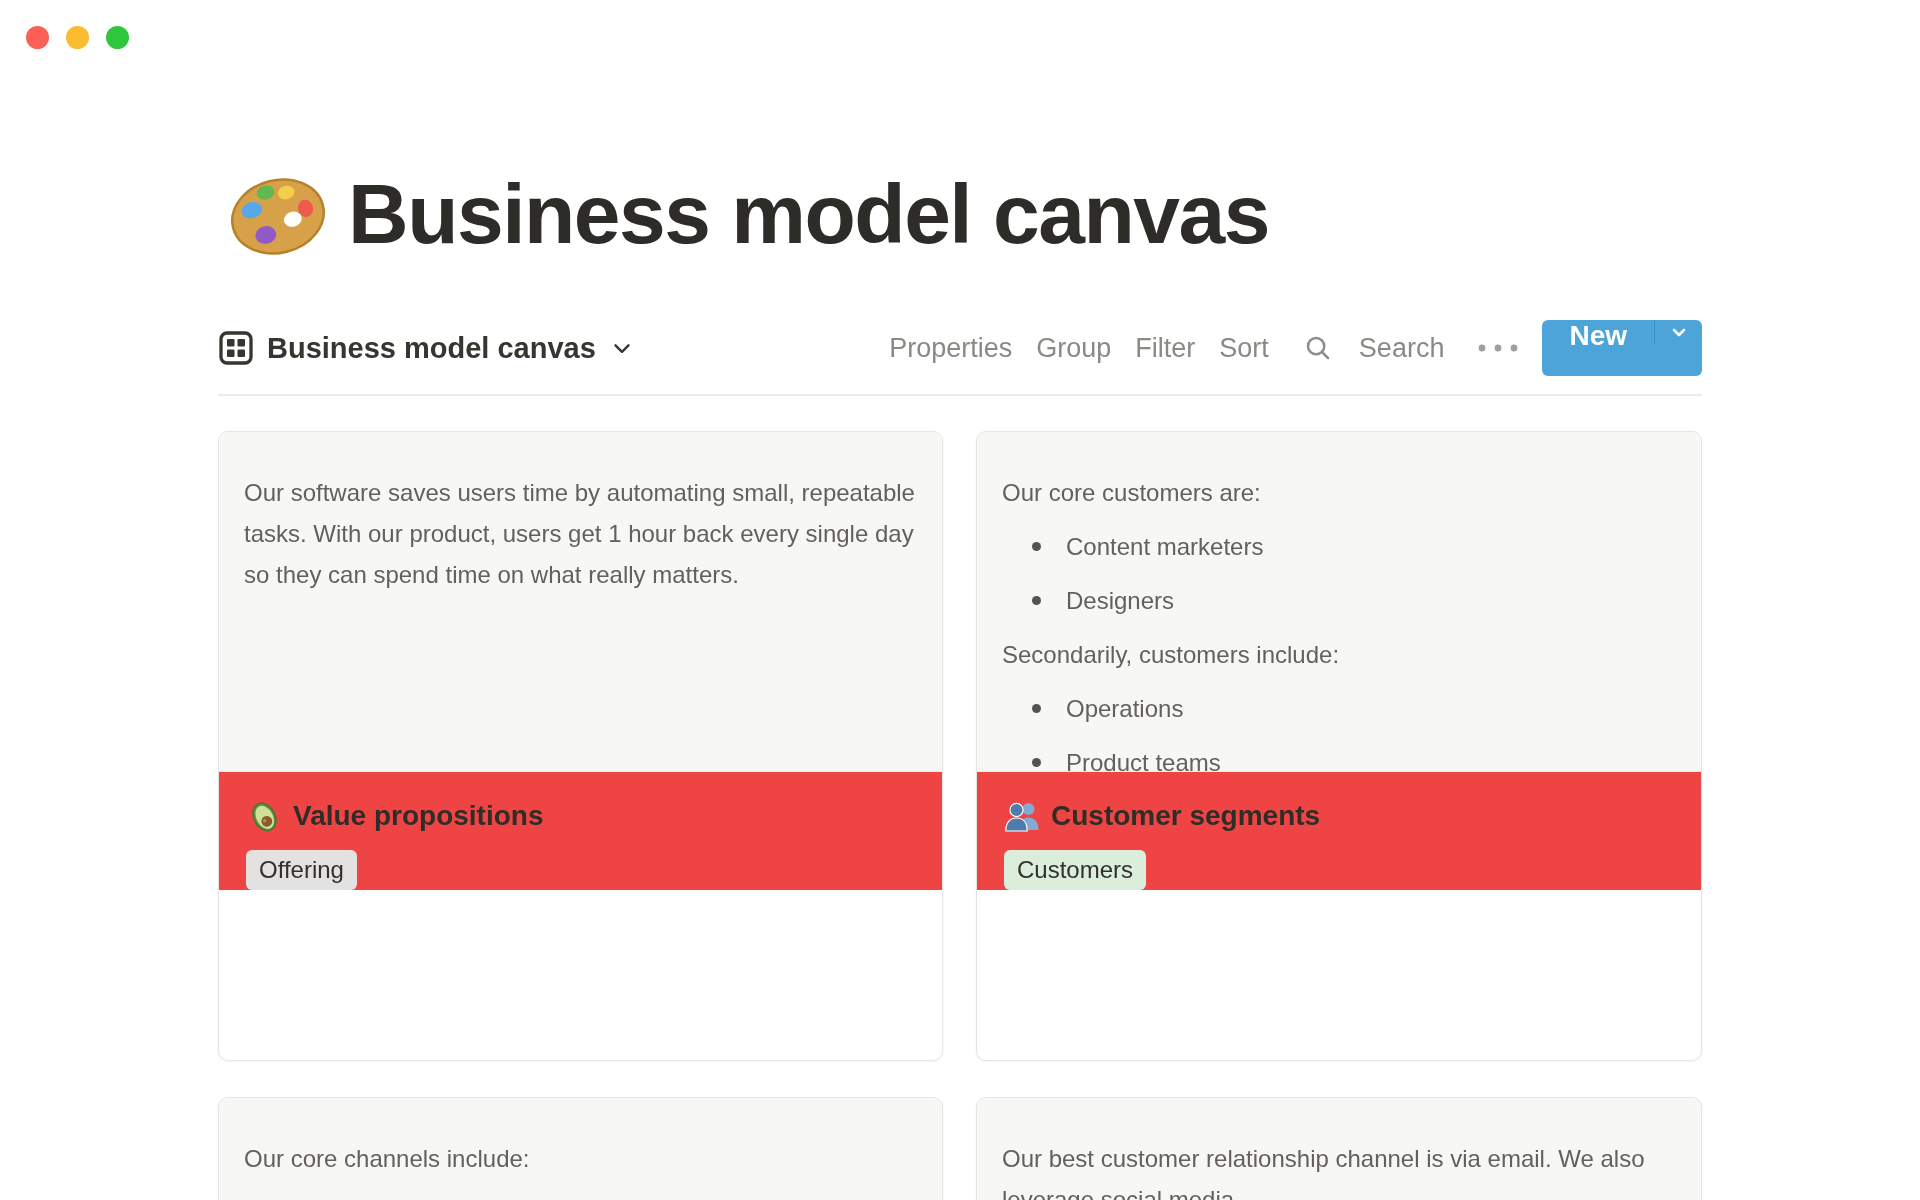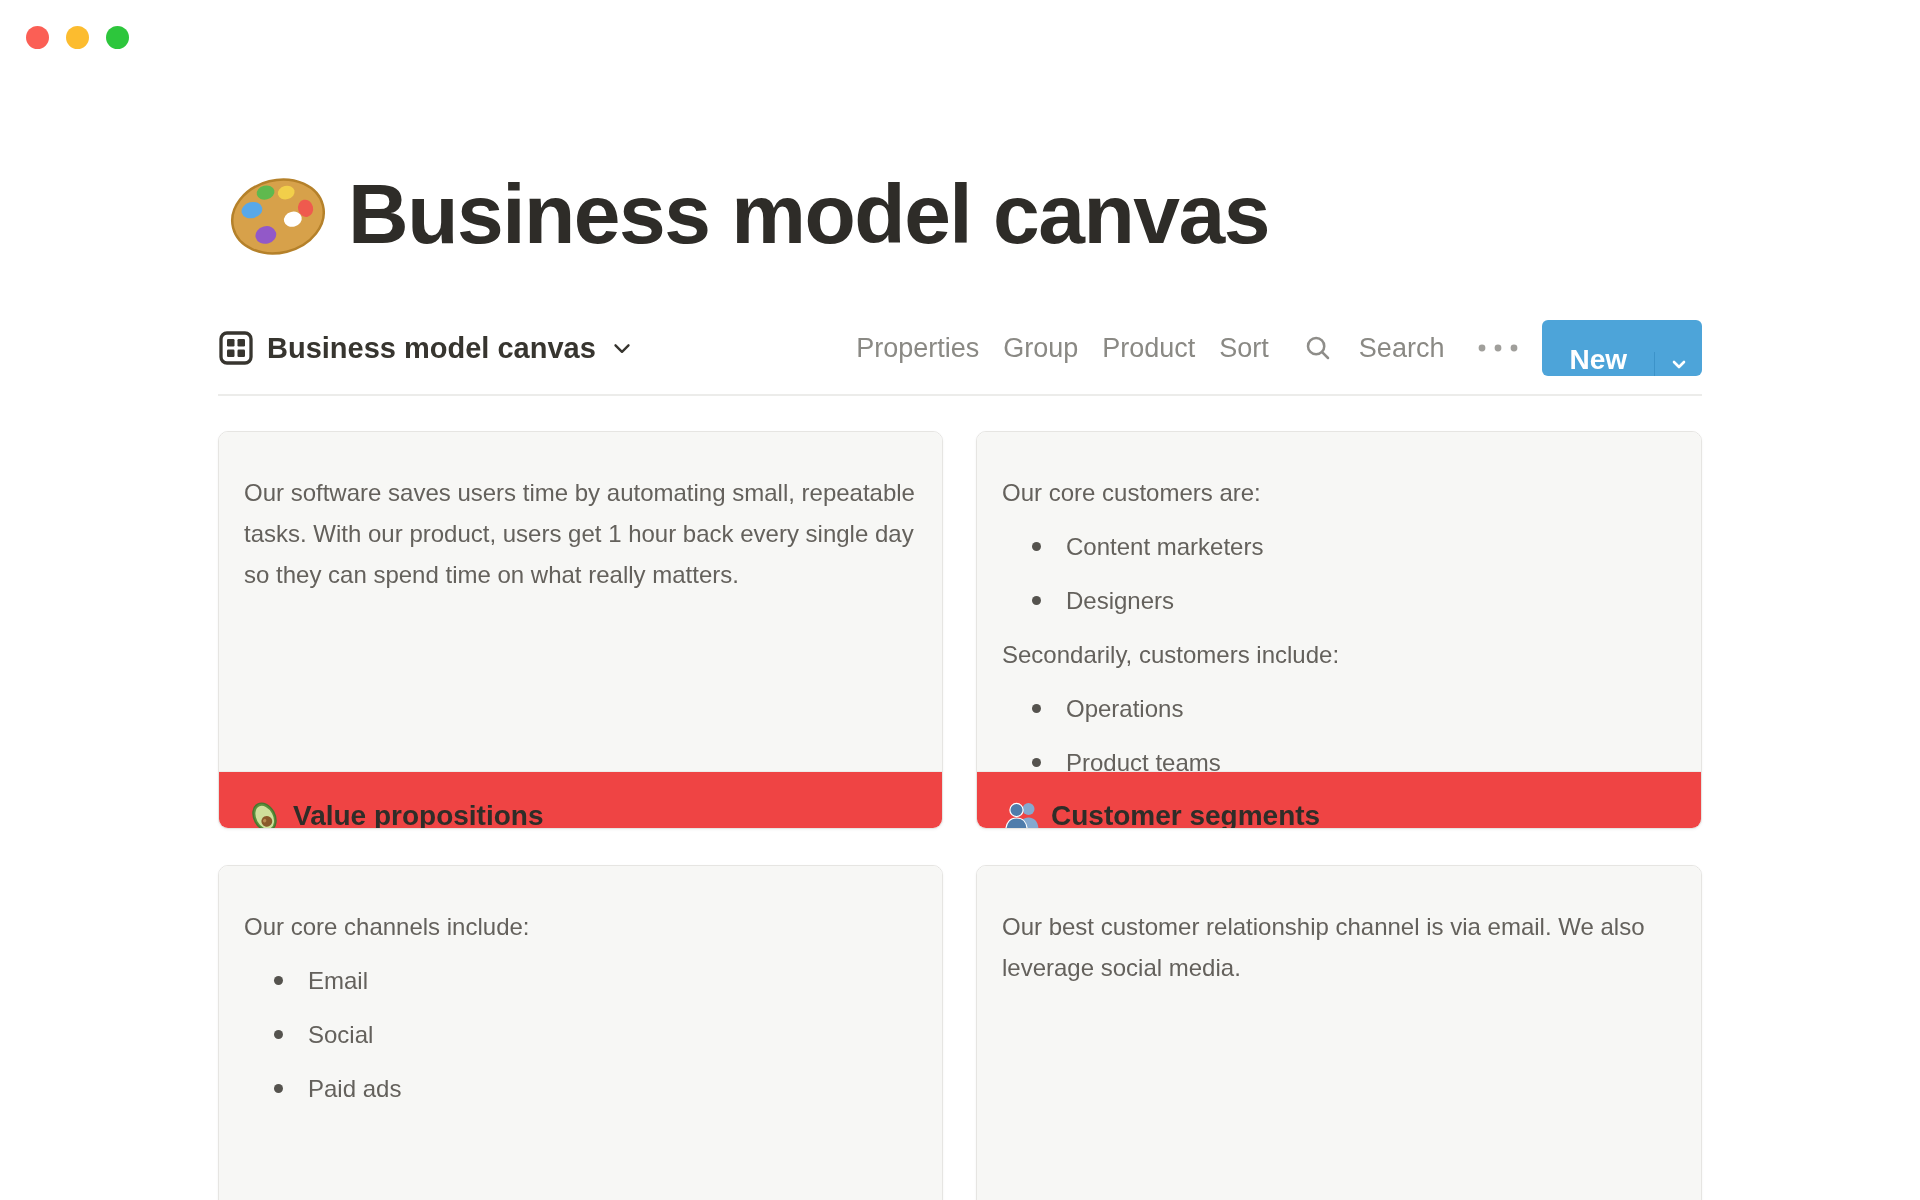--- a/index.html
+++ b/index.html
@@ -44,21 +44,21 @@
   }
   .toolbar-right { display: flex; align-items: center; }
   .tb-item {
     font-size: 27px; color: #8a8984; margin-left: 24px; cursor: pointer; white-space: nowrap;
   }
   .tb-item:first-child { margin-left: 12px; }
   .search-group { display: flex; align-items: center; gap: 26px; margin-left: 34px; cursor: pointer; }
   .search-group .tb-search-label { font-size: 27px; color: #8a8984; }
   .dots-btn { margin-left: 32px; margin-right: 22px; cursor: pointer; display: flex; align-items: center; }
   .new-button {
-    display: flex; align-items: flex-end; height: 56px;
+    display: flex; align-items: flex-start; height: 56px;
     background: #4da4d9; border-radius: 6px; overflow: hidden; cursor: pointer;
   }
   .new-button .new-main {
     display: flex; align-items: center; padding: 0 27px;
     color: #ffffff; font-size: 28px; font-weight: 600;
   }
   .new-button .new-caret {
     display: flex; align-items: center; justify-content: center;
     width: 48px; border-left: 1px solid #3c93c9;
   }
@@ -66,21 +66,21 @@
     position: absolute; top: 394px; left: 218px; width: 1484px; height: 2px;
     background: #ececea;
   }
 
   
   .card-grid {
     position: absolute; top: 431px; left: 218px; width: 1484px;
     display: grid; grid-template-columns: 725px 726px; column-gap: 33px; row-gap: 36px;
   }
   .card {
-    height: 398px; border-radius: 10px;
+    height: 630px; border-radius: 10px;
     border: 1px solid #e6e5e2;
     box-shadow: 0 1px 3px rgba(15,15,15,0.05);
     background: #ffffff; overflow: hidden; cursor: pointer;
   }
   .card-preview {
     background: #f7f7f5; border-bottom: 1px solid #ececea;
     height: 340px; padding: 40px 25px 0 25px; overflow: hidden;
   }
   .card--nofooter .card-preview { height: 100%; border-bottom: none; }
   .pv-p, .pv-li {
@@ -139,21 +139,21 @@
     </svg>
     <span class="vs-label">Business model canvas</span>
     <svg width="26" height="26" viewBox="0 0 24 24">
       <path d="M6 9.5 L12 15.5 L18 9.5" fill="none" stroke="#37352f" stroke-width="2.2" stroke-linecap="round" stroke-linejoin="round"></path>
     </svg>
   </div>
 
   <div class="toolbar-right">
     <span class="tb-item">Properties</span>
     <span class="tb-item">Group</span>
-    <span class="tb-item">Product</span>
+    <span class="tb-item">Filter</span>
     <span class="tb-item">Sort</span>
     <span class="search-group">
       <svg width="30" height="30" viewBox="0 0 24 24">
         <circle cx="10.5" cy="10.5" r="6.5" fill="none" stroke="#8e8d89" stroke-width="2"></circle>
         <line x1="15.3" y1="15.3" x2="20" y2="20" stroke="#8e8d89" stroke-width="2" stroke-linecap="round"></line>
       </svg>
       <span class="tb-search-label">Search</span>
     </span>
     <span class="dots-btn">
       <svg width="44" height="12" viewBox="0 0 44 12">

